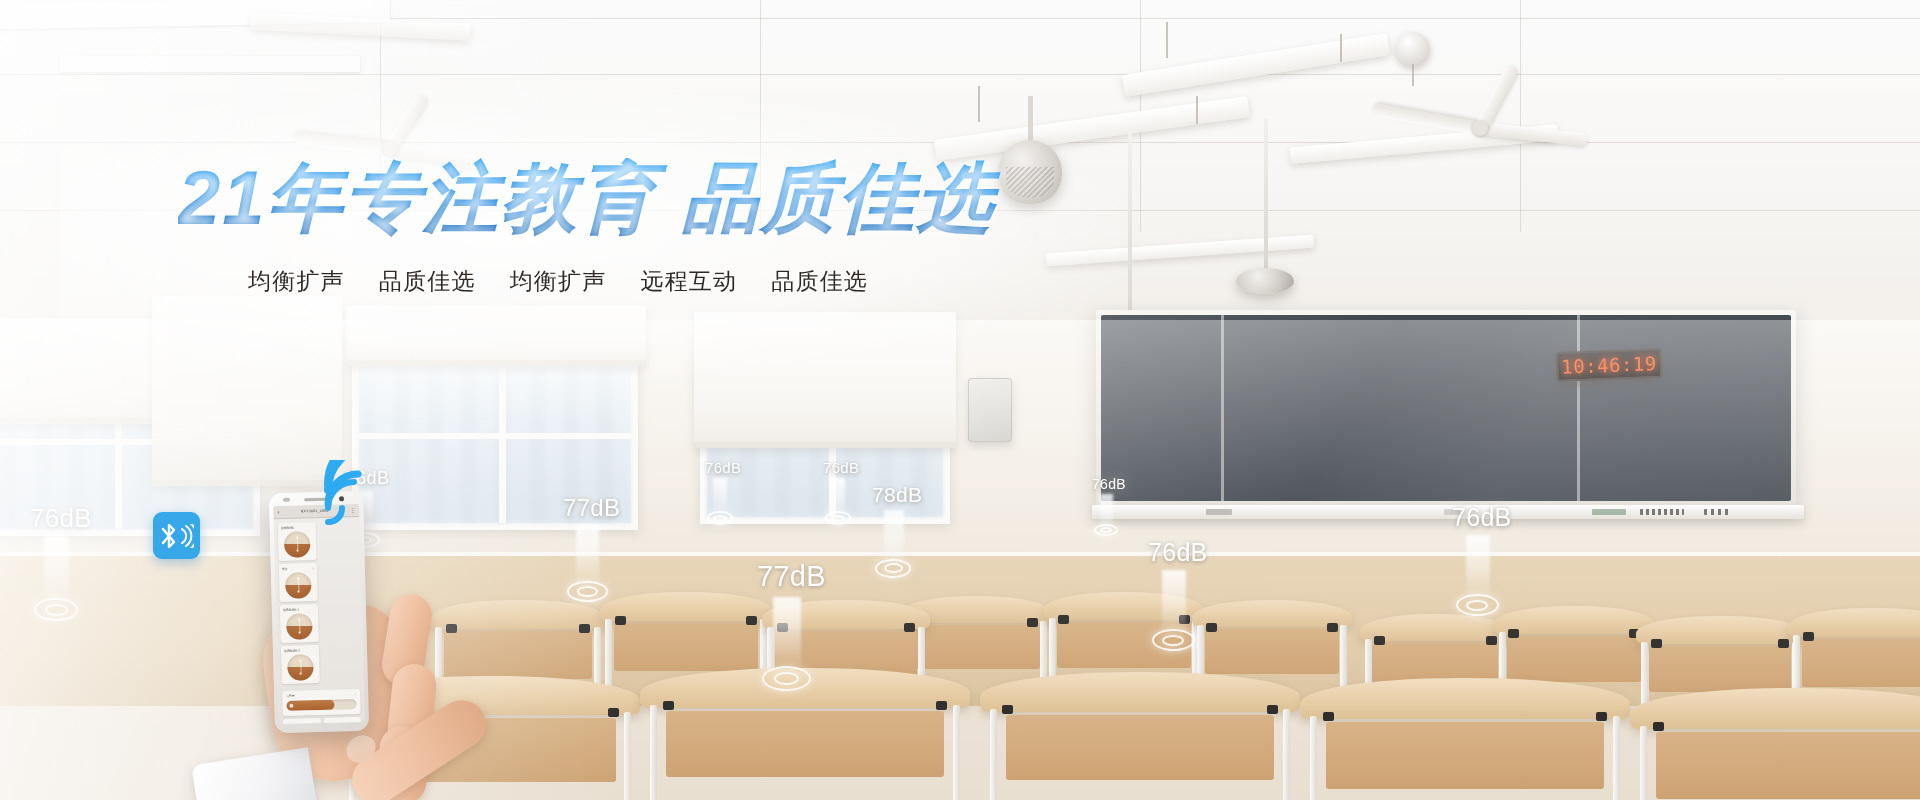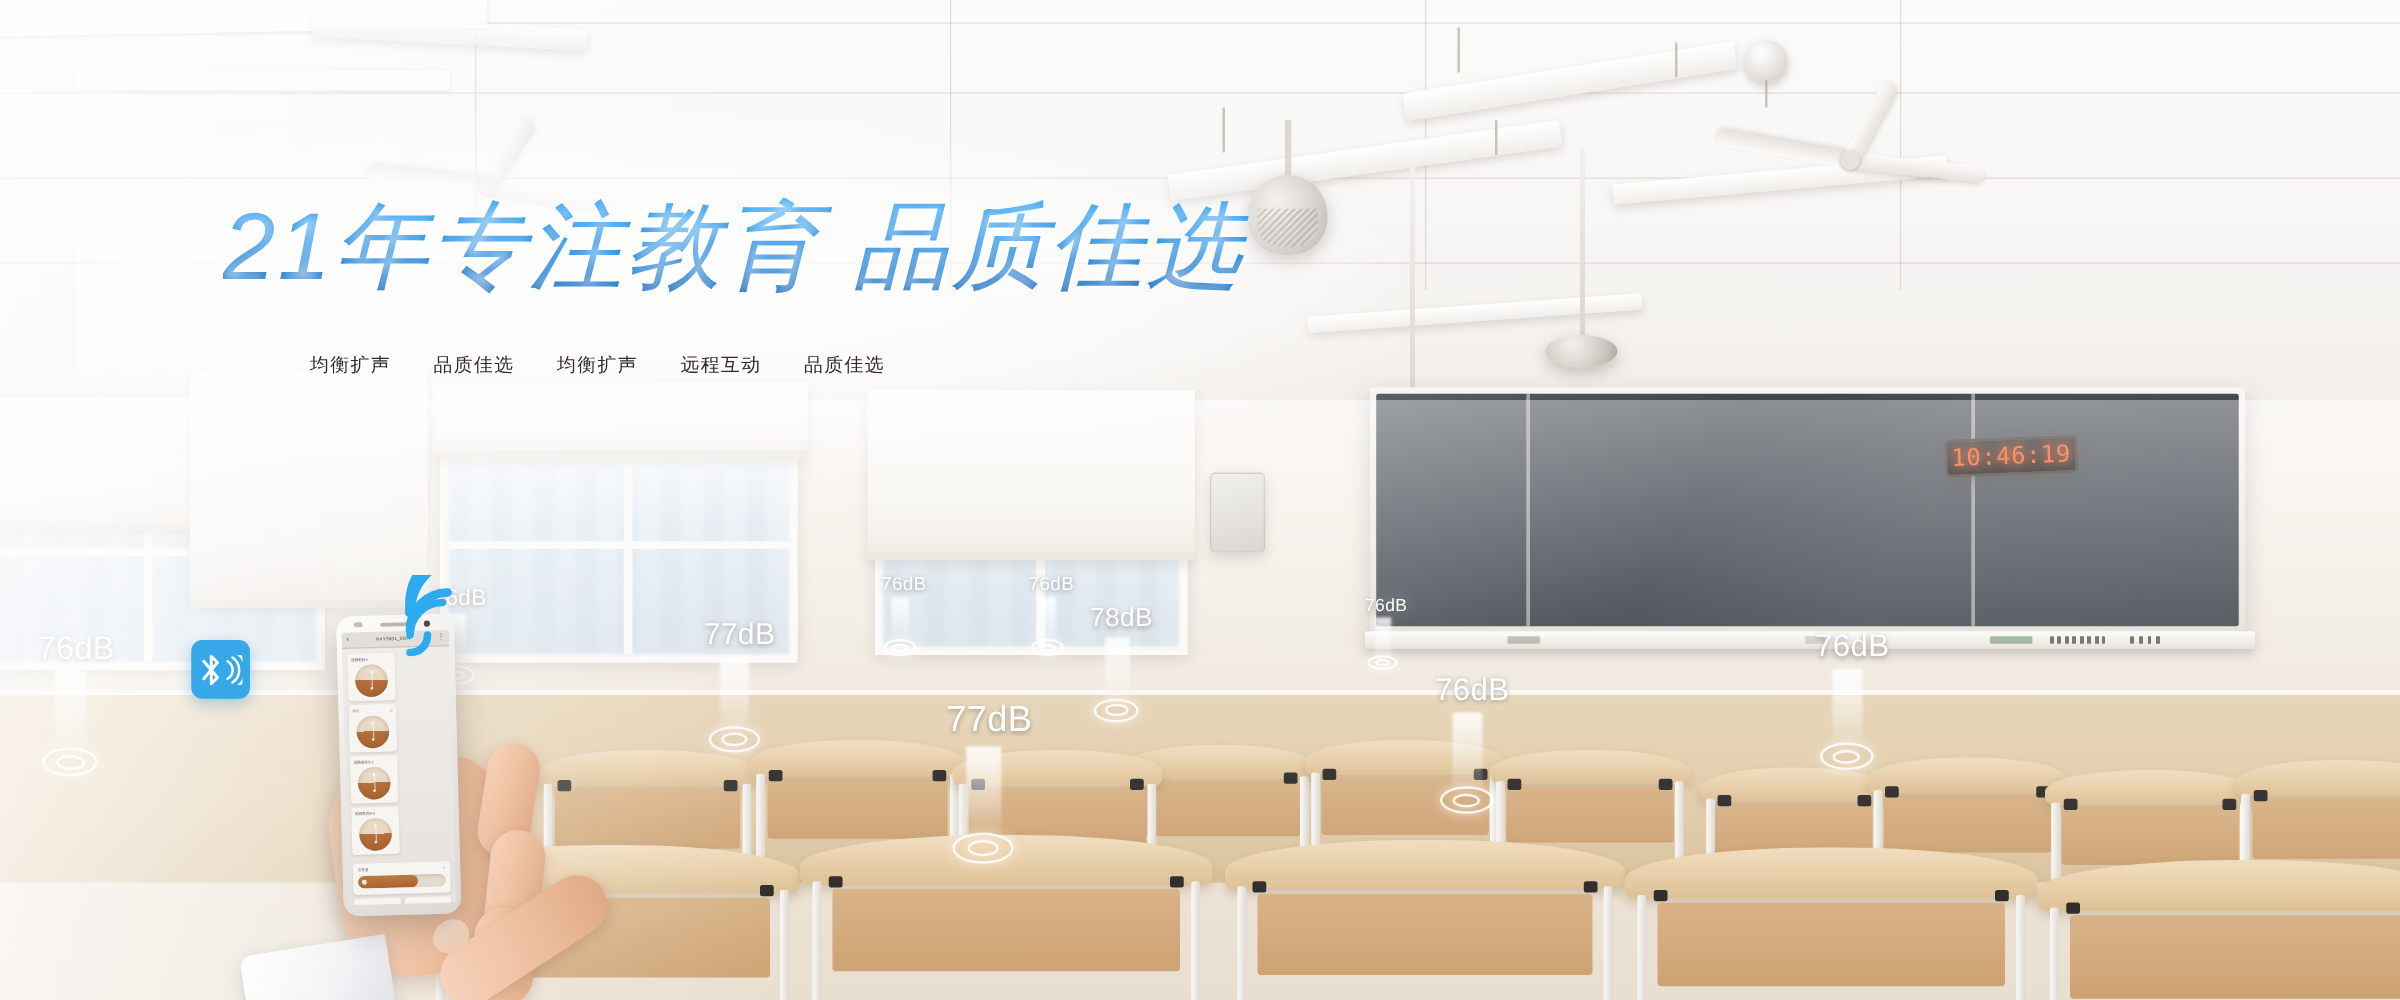--- a/index.html
+++ b/index.html
@@ -198,21 +198,21 @@
   .ripple {
     position:absolute; border-radius:50%;
     border:2px solid rgba(255,255,255,.88);
     box-shadow:0 0 10px rgba(255,255,255,.55);
   }
   .ripple.inner { border-width:2px; }
 
   
   .headline {
     position:absolute; left:178px; top:158px; width:900px;
-    font-size:76px; font-weight:400; font-style:italic;
+    font-size:76px; font-weight:700; font-style:italic;
     letter-spacing:2px; line-height:1.06;
     color:#1887dd;
     background:linear-gradient(180deg,#2ea3f2 0%,#1786e0 48%,#0e63b8 100%);
     -webkit-background-clip:text; background-clip:text;
     -webkit-text-fill-color:transparent;
     text-shadow:0 2px 10px rgba(255,255,255,.85);
     white-space:nowrap;
   }
   .headline .gap { display:inline-block; width:26px; }
 
@@ -220,23 +220,23 @@
     position:absolute; left:263px; top:232px;
     height:34px; padding:0 26px; border-radius:17px;
     background:linear-gradient(180deg,#2fa7f5 0%,#1d93e8 100%);
     color:#ffffff; font-size:19px; letter-spacing:5.5px;
     display:flex; align-items:center; justify-content:center;
     box-shadow:0 3px 10px rgba(30,130,215,.38);
     white-space:nowrap;
   }
 
   .features {
-    position:absolute; left:248px; top:283px;
+    position:absolute; left:248px; top:266px;
     display:flex; align-items:center; gap:34px;
-    font-size:15px; color:#2f2a26; letter-spacing:1.2px;
+    font-size:23px; color:#2f2a26; letter-spacing:1.2px;
     text-shadow:0 1px 6px rgba(255,255,255,.9);
     white-space:nowrap;
   }
 
   
   .phone {
     position:absolute; left:272px; top:492px; width:94px; height:240px;
     border-radius:13px; transform:rotate(-1.5deg);
     background:linear-gradient(145deg,#fdfdfd 0%,#eceae6 42%,#dcd9d4 100%);
     box-shadow:0 10px 26px rgba(110,100,92,.40);

